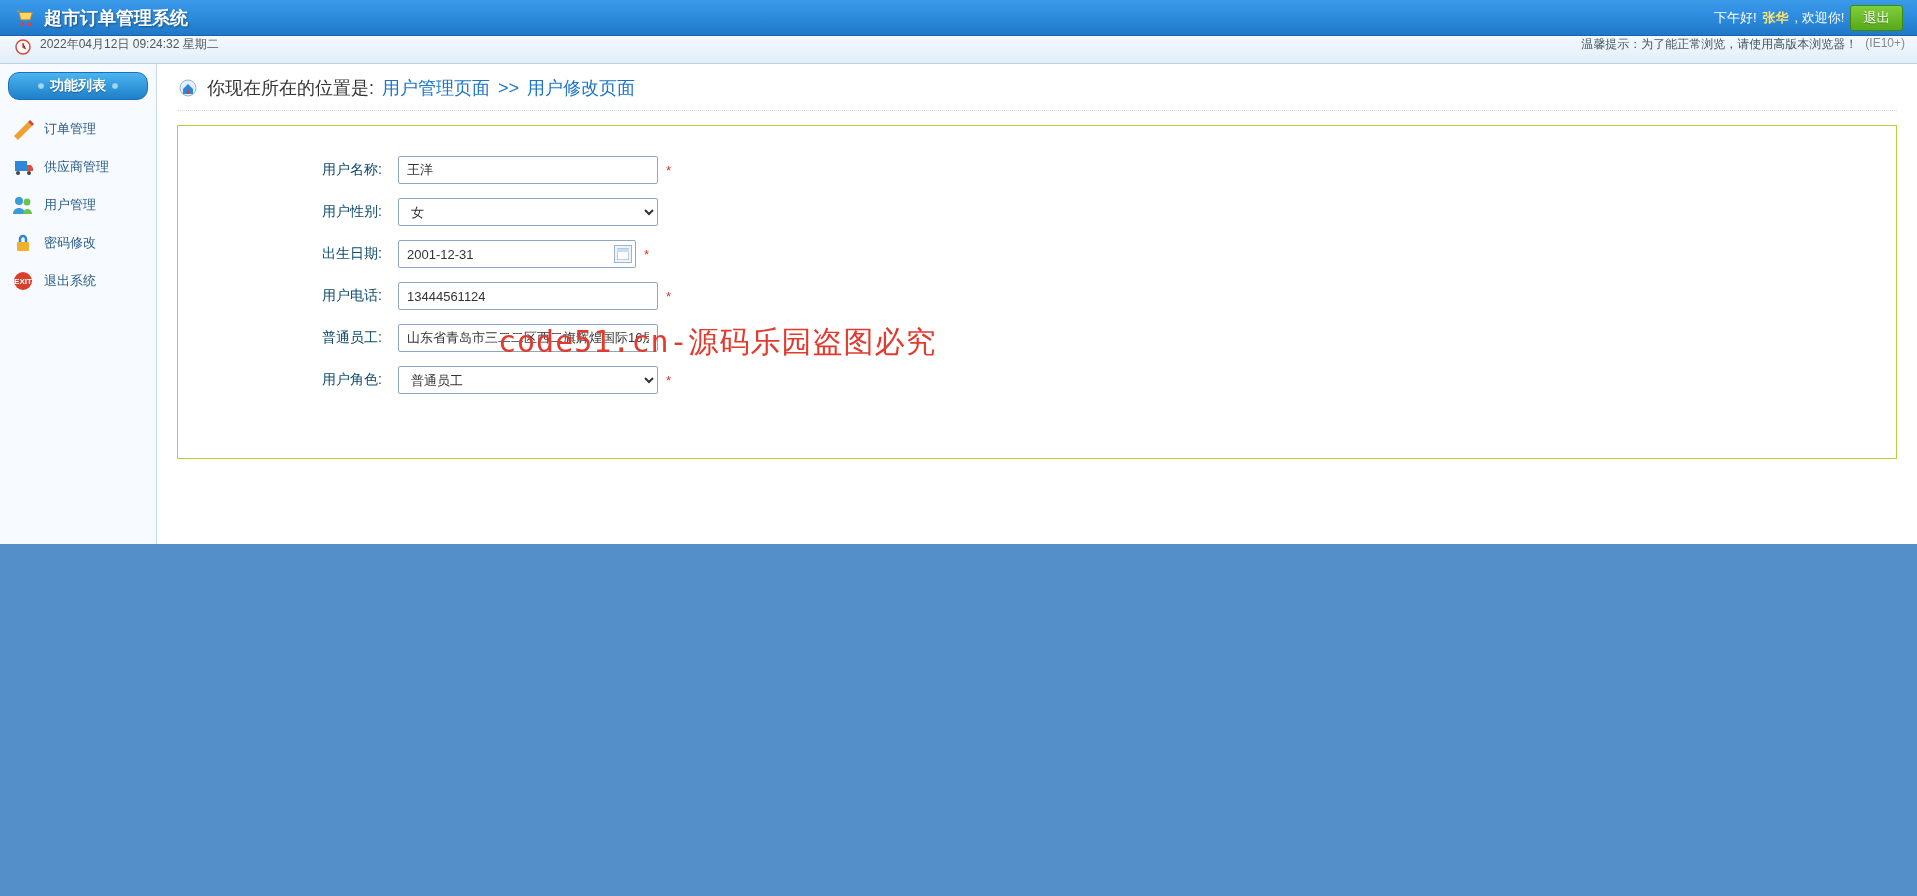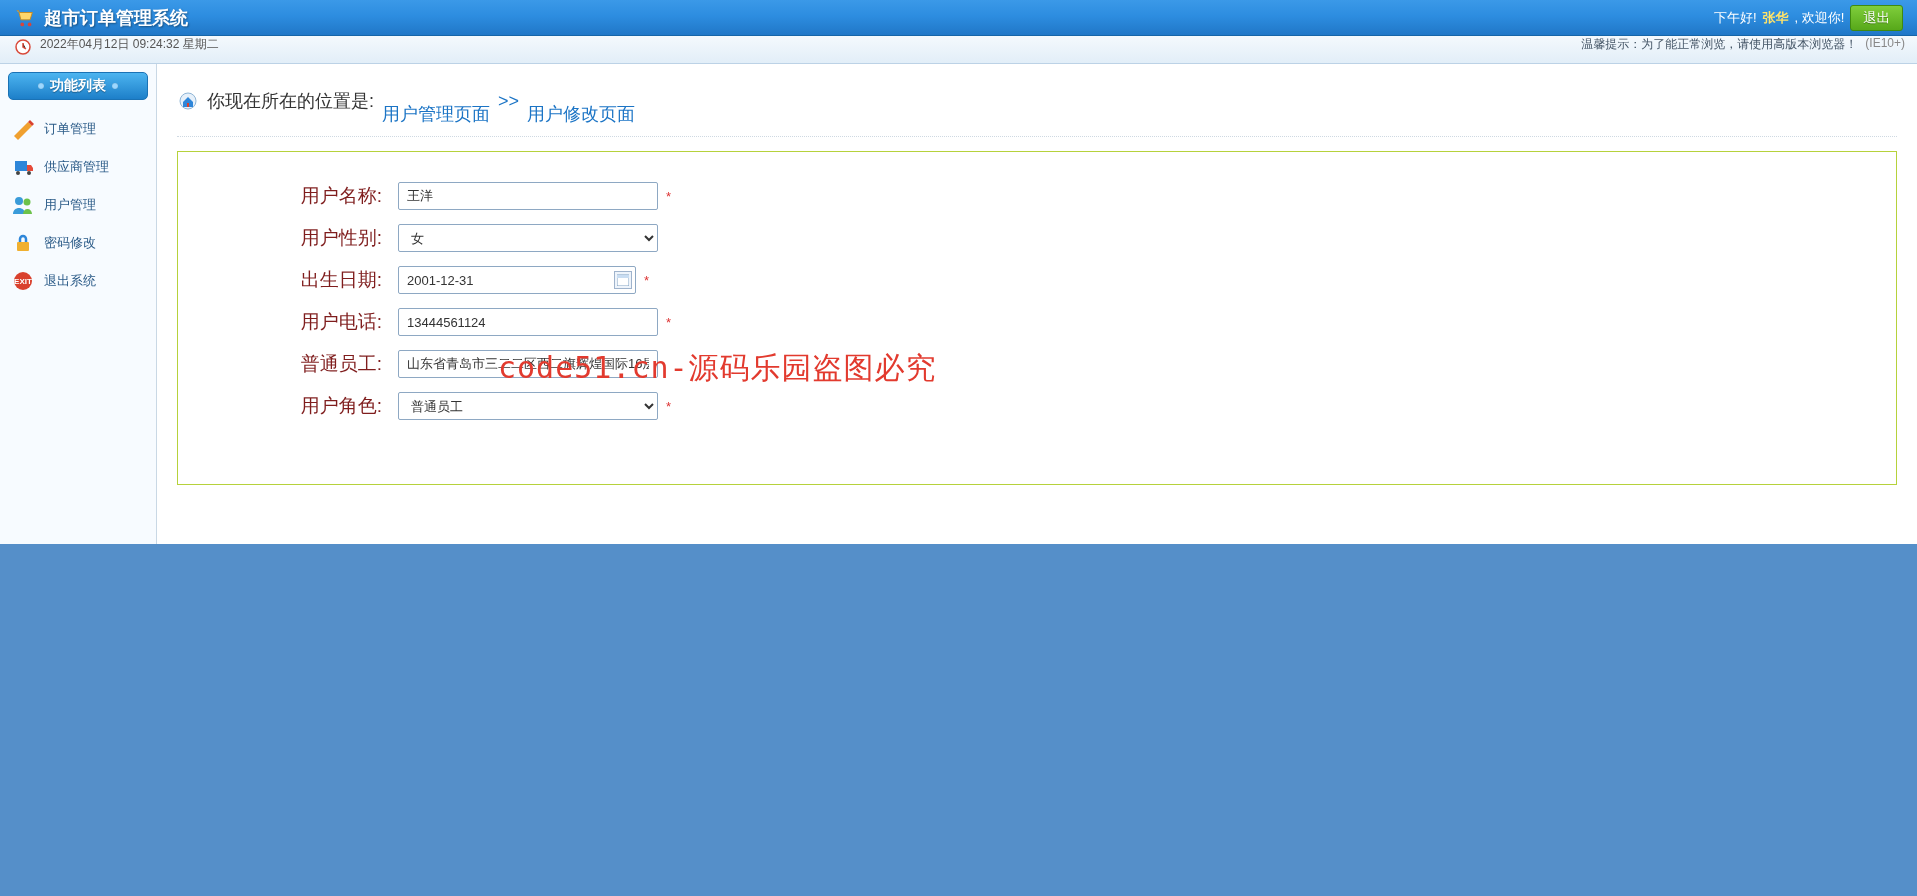--- a/index.html
+++ b/index.html
@@ -35,21 +35,21 @@
 }
 .datebar .right-tip { margin-left:auto; color:#456; }
 .datebar .ie { color:#888; margin-left:8px; }
 
 
 .main { display:flex; min-height:480px; background:#fff; }
 .sidebar { width:157px; border-right:1px solid #c9d8e5; background:#f7fbff; padding:8px; }
 .side-header {
   background:linear-gradient(to bottom,#4cb4f0,#1d7fc9);
   border:1px solid #1a72b5;
-  border-radius:5px;
+  border-radius:11px;
   color:#fff; font-weight:700; font-size:14px;
   text-align:center; padding:4px 0;
   display:flex; align-items:center; justify-content:center; gap:6px;
   text-shadow:0 1px 1px rgba(0,0,0,.35);
 }
 .side-header::before, .side-header::after {
   content:""; width:6px; height:6px; border-radius:50%;
   background:#9dd8ff; box-shadow:inset 0 0 1px rgba(0,0,0,.3);
 }
 .menu { margin-top:10px; }
@@ -62,35 +62,35 @@
 .mi-icon { width:22px; height:22px; display:flex; align-items:center; justify-content:center; }
 
 .content { flex:1; padding:8px 20px 20px 20px; background:#fff; }
 .breadcrumb {
   display:flex; align-items:center; gap:8px;
   font-size:18px; color:#333;
   padding:4px 0 10px 0;
   border-bottom:1px dotted #cfd9e2;
   margin-bottom:14px;
 }
-.breadcrumb a { color:#1b74c5; text-decoration:none;margin-top:26px; }
+.breadcrumb a { color:#1b74c5; text-decoration:none; }
 .breadcrumb .sep { color:#1b74c5; }
 
 .form-card {
   border:1px solid #b6d23b;
   padding:30px 20px 50px 20px;
   position:relative;
 }
 .form-row {
   display:flex; align-items:center;
   margin-bottom:14px;
 }
 .form-label {
   width:200px; text-align:right; padding-right:16px;
-  font-size:19px; color:#7f1d1d;
+  font-size:14px; color:#0c4a6e;
 }
 .form-input, .form-select {
   width:260px; height:28px;
   border:1px solid #8ea8c3; border-radius:2px;
   padding:0 8px; font-size:13px; color:#333;
   background:#fff;
 }
 .form-select { appearance:auto; }
 .date-wrap { position:relative; width:238px; }
 .date-wrap .form-input { width:100%; padding-right:20px; }

